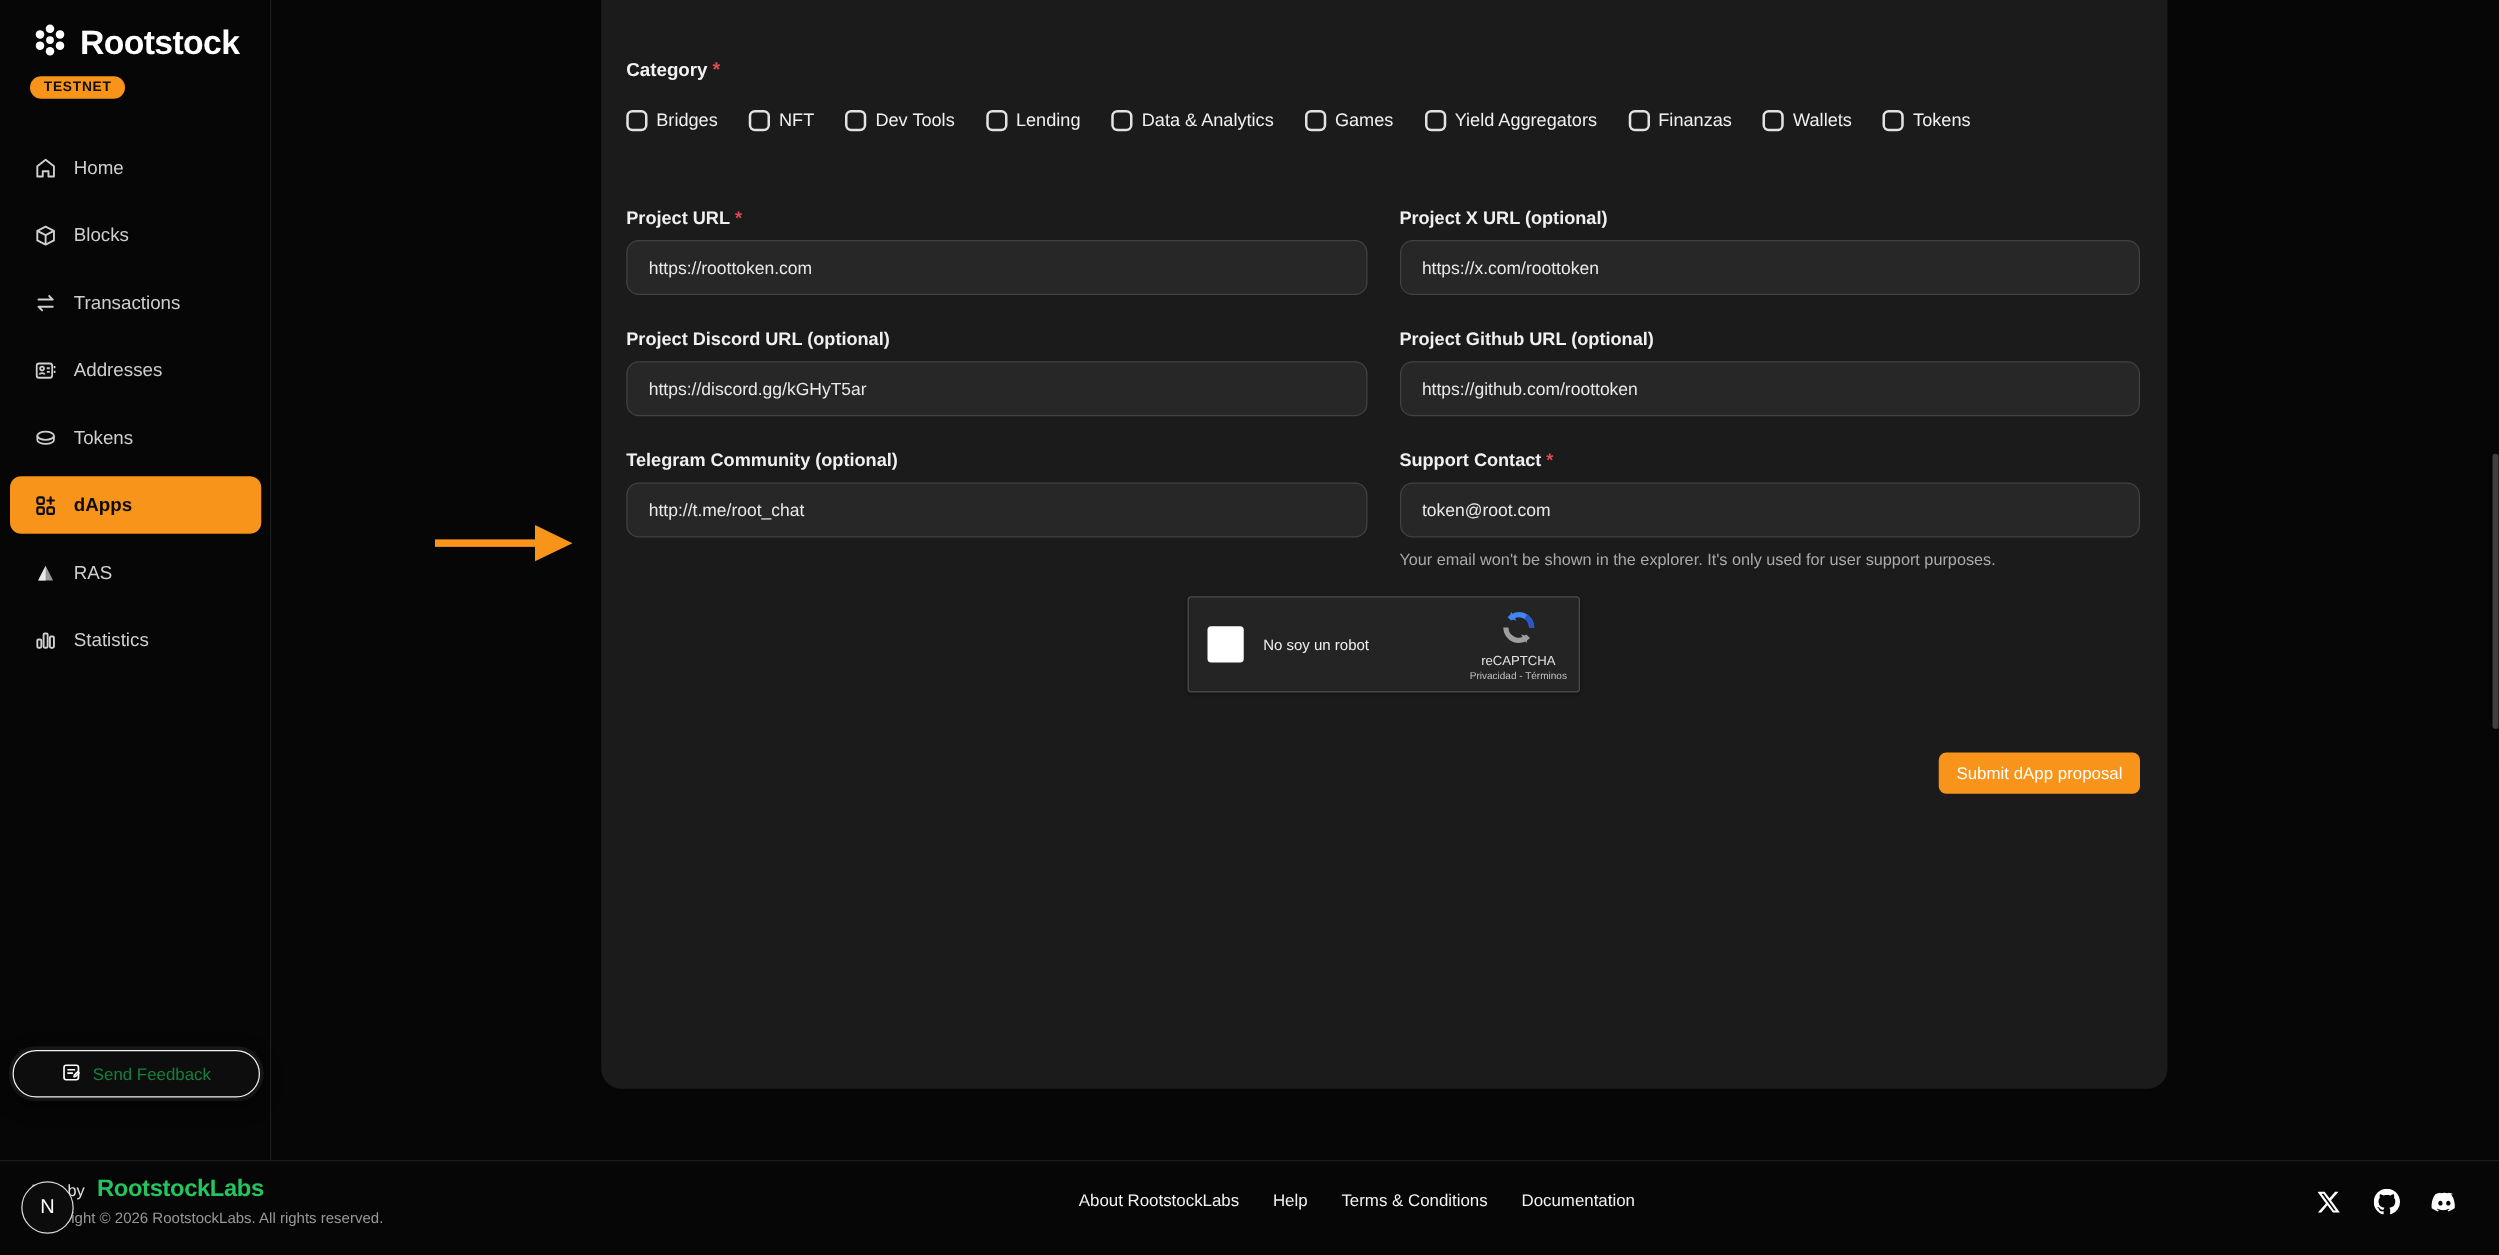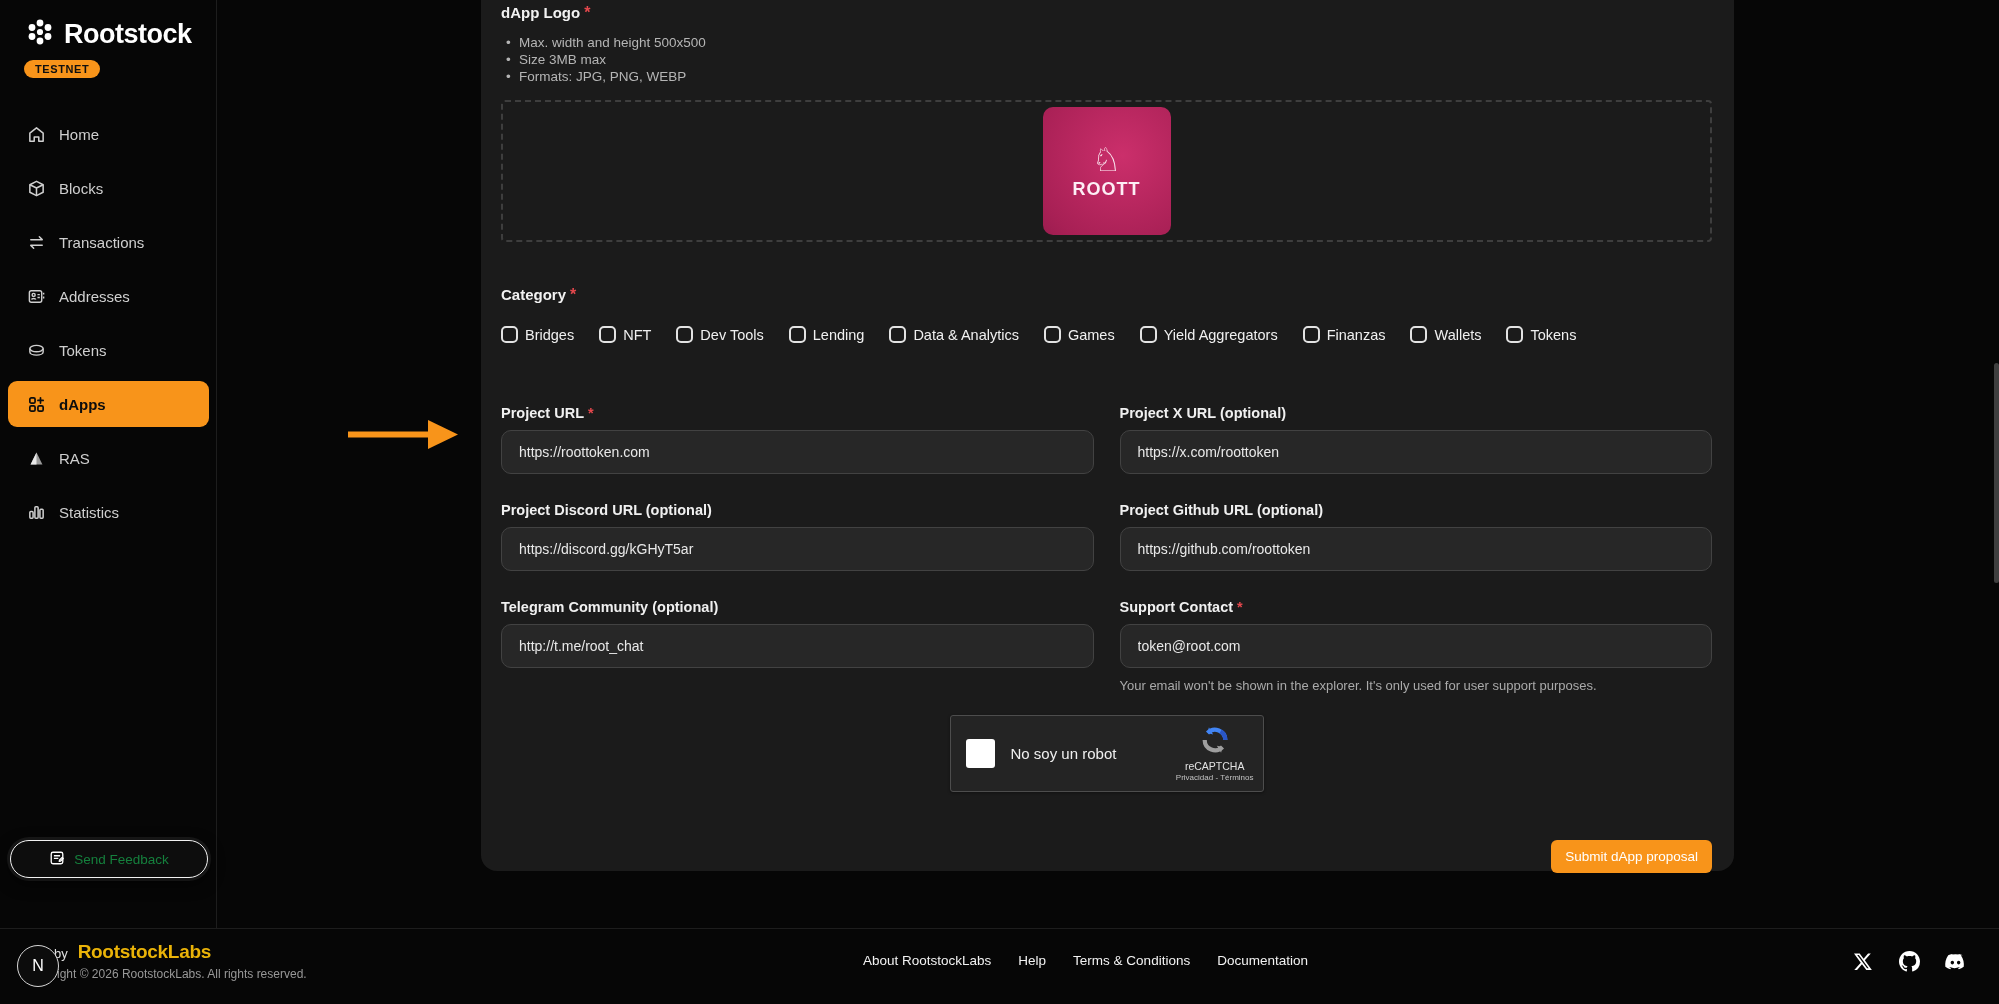--- a/index.html
+++ b/index.html
@@ -85,40 +85,40 @@
     font-family:"Liberation Sans", sans-serif; outline:none;
   }
   .helper { margin-top:10px; font-size:13px; color:#aaaaaa; }
   
   .recaptcha {
     margin:22px auto 0; width:314px; height:77px; background:#242424;
     border:1px solid #4d4d4d; border-radius:3px; display:flex; align-items:center;
     box-shadow:0 1px 3px rgba(0,0,0,0.4);
   }
   .rc-checkbox { width:29px; height:29px; background:#fff; border-radius:3px; margin-left:15px; cursor:pointer; }
-  .rc-label { margin-left:16px; font-size:15px; color:#f0f0f0; }
+  .rc-label { margin-left:16px; font-size:12px; color:#f0f0f0; }
   .rc-right { margin-left:auto; margin-right:9px; display:flex; flex-direction:column; align-items:center; }
   .rc-brand { font-size:10.5px; color:#e2e2e2; margin-top:1px; }
   .rc-privacy { font-size:8px; color:#c2c2c2; margin-top:1px; }
   
   .submit-row { display:flex; justify-content:flex-end; margin-top:48px; }
   .submit-btn {
     background:var(--accent); color:#ffffff; border:none; border-radius:6px;
     height:33px; padding:0 14px; font-size:13.5px; font-weight:500; cursor:pointer;
     font-family:"Liberation Sans", sans-serif;
   }
   
   .footer {
     position:absolute; left:0; top:928px; width:1999px; height:76px;
     border-top:1px solid #1d1d1d; background:#060606;
   }
   .footer-left { position:absolute; left:25px; top:12px; }
   .builtby-row { display:flex; align-items:baseline; gap:10px; }
   .builtby { font-size:13px; color:#e0e0e0; }
-  .footer-brand { font-size:19px; font-weight:700; color:#eab308; letter-spacing:-0.3px;text-align:right; }
+  .footer-brand { font-size:19px; font-weight:700; color:#22c55e; letter-spacing:-0.3px;text-align:right; }
   .copyright { margin-top:4px; font-size:12px; color:#989898; }
   .avatar-n {
     position:absolute; left:17px; top:16px; width:42px; height:42px; border-radius:50%;
     background:#0c0c0c; border:1.5px solid #d6d6d6; display:flex; align-items:center;
     justify-content:center; font-size:16px; color:#fff; z-index:5;
   }
   .footer-links { position:absolute; left:863px; top:24px; display:flex; gap:27px; }
   .footer-links a { color:#f2f2f2; font-size:13.5px; text-decoration:none; cursor:pointer; }
   .footer-social { position:absolute; right:32px; top:20px; display:flex; gap:22px; align-items:center; }
   .footer-social .sico { width:24px; height:24px; display:flex; align-items:center; justify-content:center; cursor:pointer; }
@@ -235,34 +235,20 @@
           <rect x="2.5" y="2.5" width="13" height="13" rx="2"></rect>
           <path d="M5.5 6.5h7M5.5 9.5h5M11.5 12.8l1.6-.4 2.9-2.9-1.2-1.2-2.9 2.9z"></path>
         </svg>
     </span>
     <span>Send Feedback</span>
   </div>
 </div>
 
 <div class="panel">
 
-  <div>
-    <span class="field-label">dApp Logo</span><span class="req">*</span>
-    <ul class="bullets">
-      <li>Max. width and height 500x500</li>
-      <li>Size 3MB max</li>
-      <li>Formats: JPG, PNG, WEBP</li>
-    </ul>
-    <div class="dropzone">
-      <div class="logo-preview">
-        <span class="knight">♘</span>
-        <span class="logo-preview-text">ROOTT</span>
-      </div>
-    </div>
-  </div>
 
   <div class="category-label">
     <span class="field-label">Category</span><span class="req">*</span>
   </div>
 
   <div class="checkbox-row">
     <label class="check-item">
         <span class="checkbox"></span>
         <span class="cklabel">Bridges</span>
       </label>

